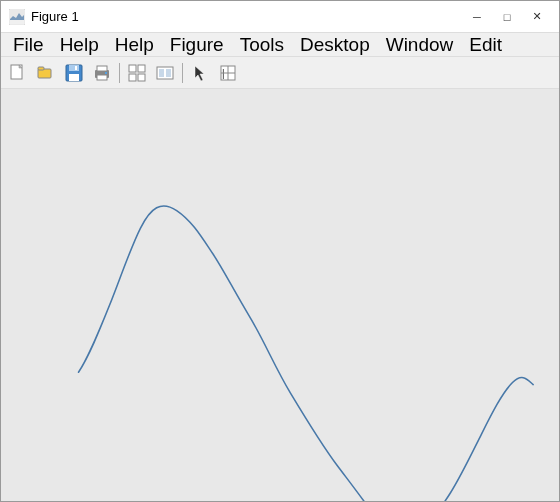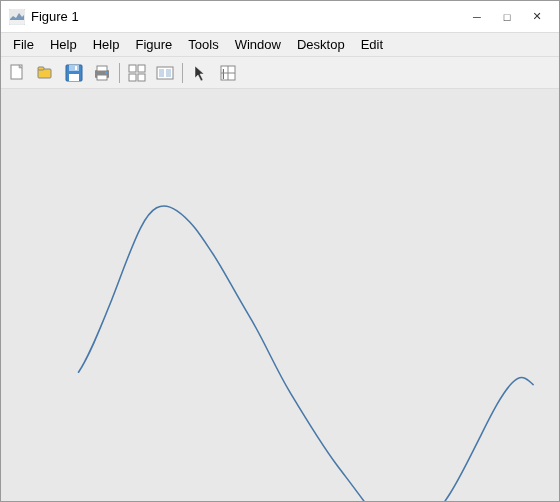--- a/index.html
+++ b/index.html
@@ -63,21 +63,21 @@
       align-items: center;
       background: #f0f0f0;
       height: 24px;
       padding: 0 4px;
       border-bottom: 1px solid #ddd;
     }
     .menu-item {
       padding: 2px 8px;
       cursor: pointer;
       color: #000;
-      font-size: 13px;
+      font-size: 19px;
     }
     .toolbar {
       display: flex;
       align-items: center;
       background: #f0f0f0;
       height: 32px;
       padding: 2px 4px;
       border-bottom: 1px solid #ddd;
       gap: 2px;
     }
@@ -132,22 +132,22 @@
       <button class="title-btn close">✕</button>
     </div>
   </div>
 
   <div class="menubar">
     <span class="menu-item">File</span>
     <span class="menu-item">Help</span>
     <span class="menu-item">Help</span>
     <span class="menu-item">Figure</span>
     <span class="menu-item">Tools</span>
+    <span class="menu-item">Desktop</span>
     <span class="menu-item">Window</span>
-    <span class="menu-item">Desktop</span>
     <span class="menu-item">Edit</span>
   </div>
 
   <div class="toolbar">
 
     <button class="toolbar-btn" title="New Figure">
       <svg viewBox="0 0 18 18" width="18" height="18">
         <rect x="2" y="1" width="11" height="14" fill="white" stroke="#888" stroke-width="1"></rect>
         <polygon points="10,1 13,4 10,4" fill="#bbb" stroke="#888" stroke-width="0.5"></polygon>
       </svg>

